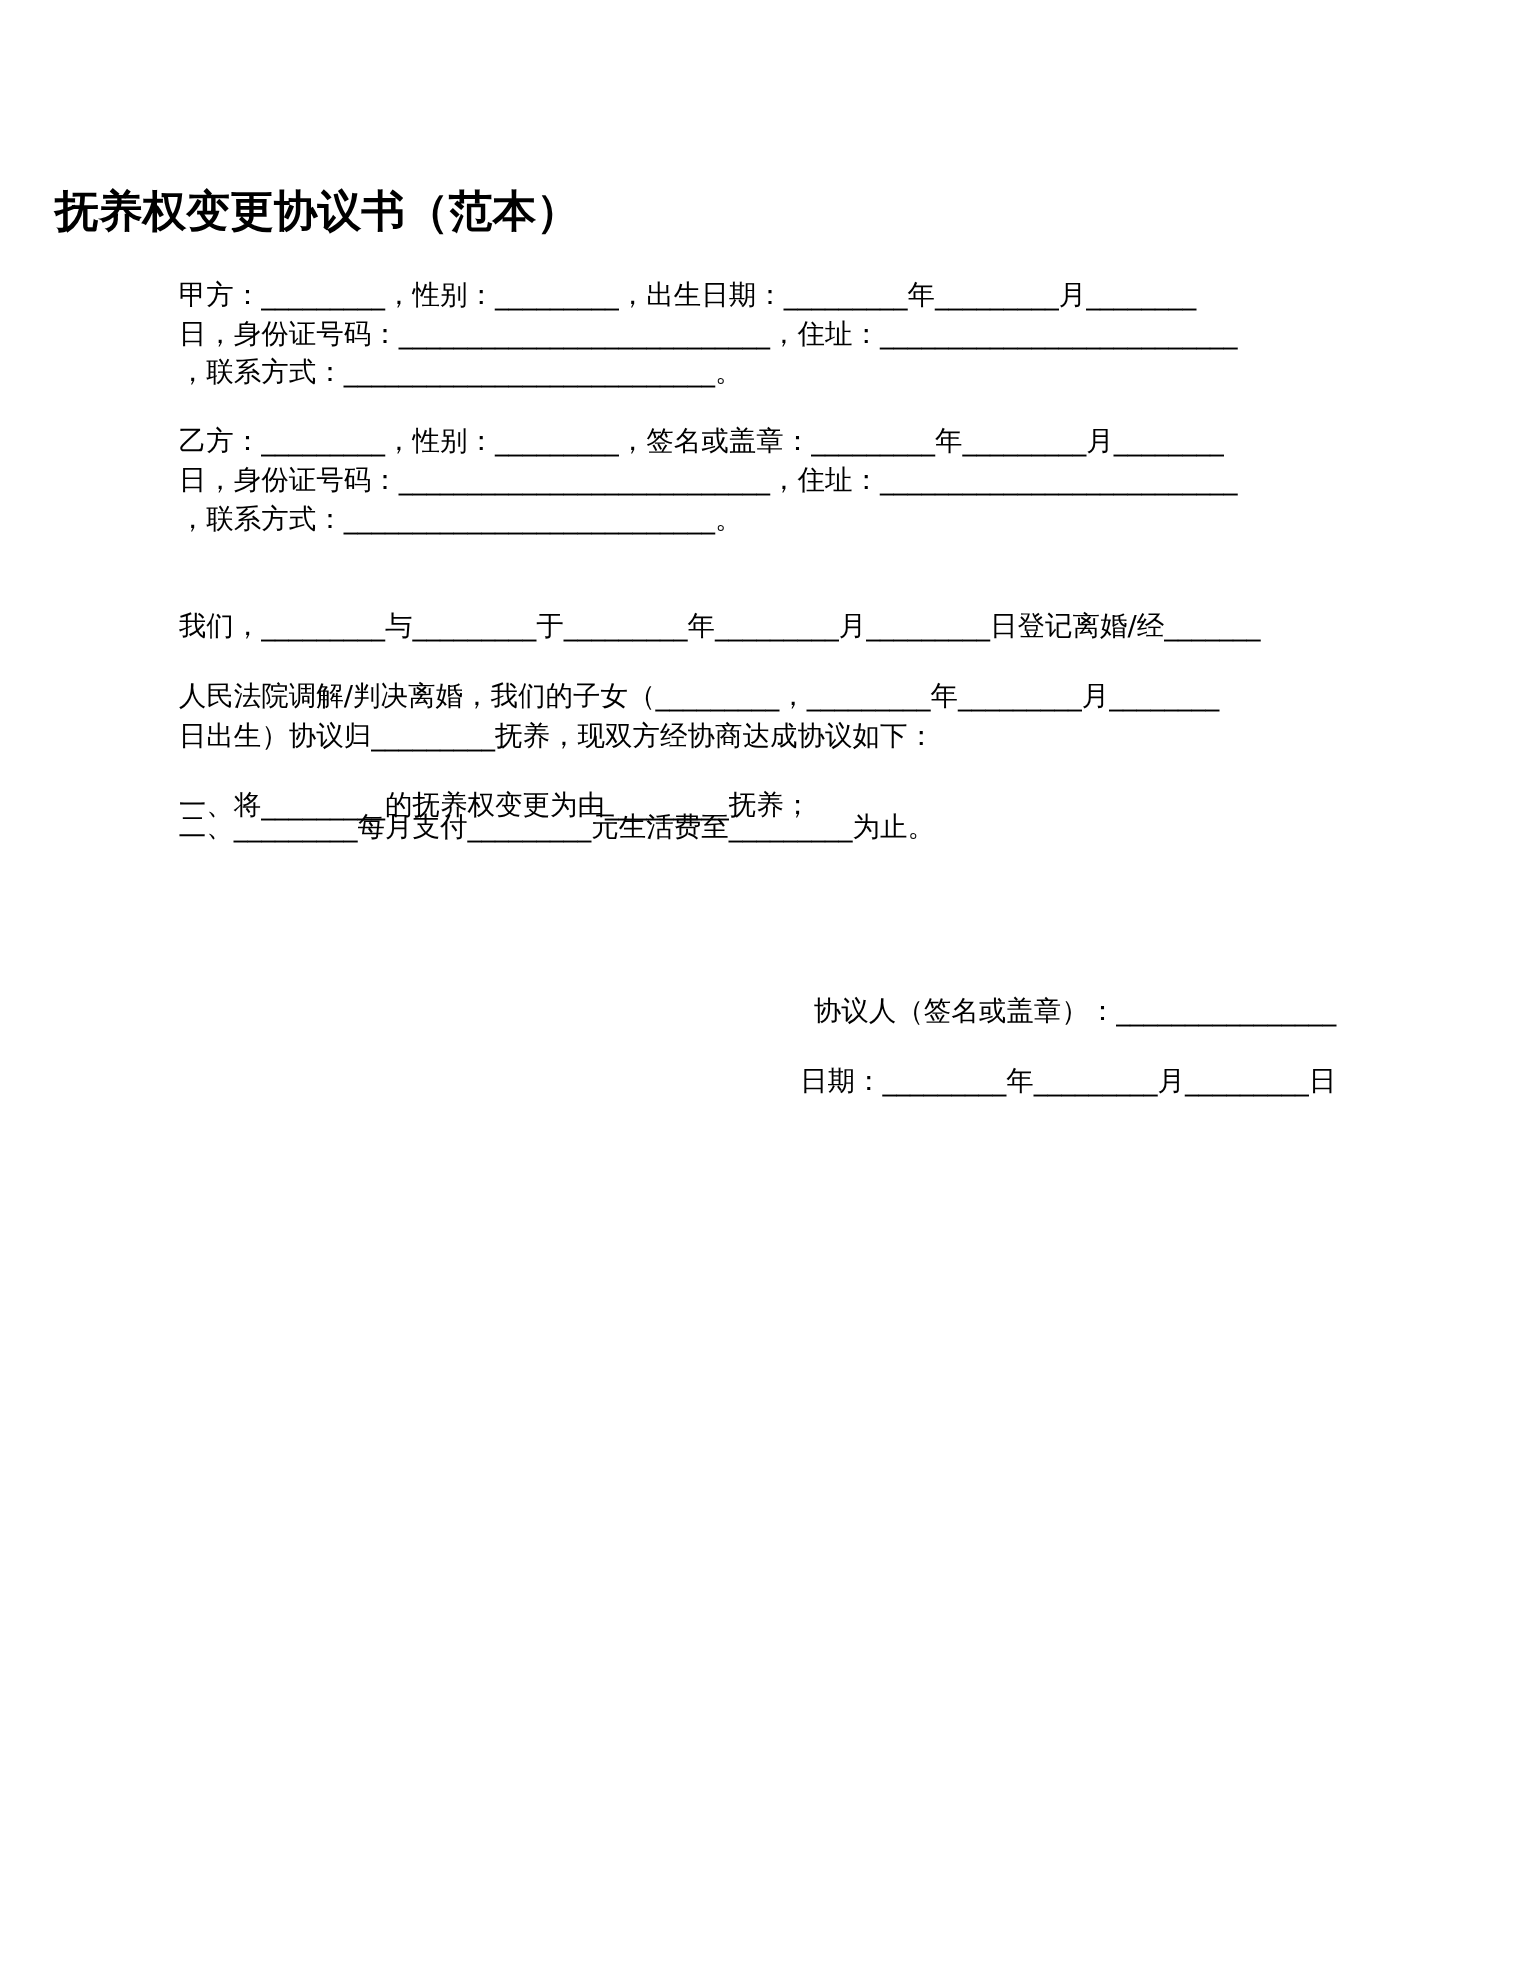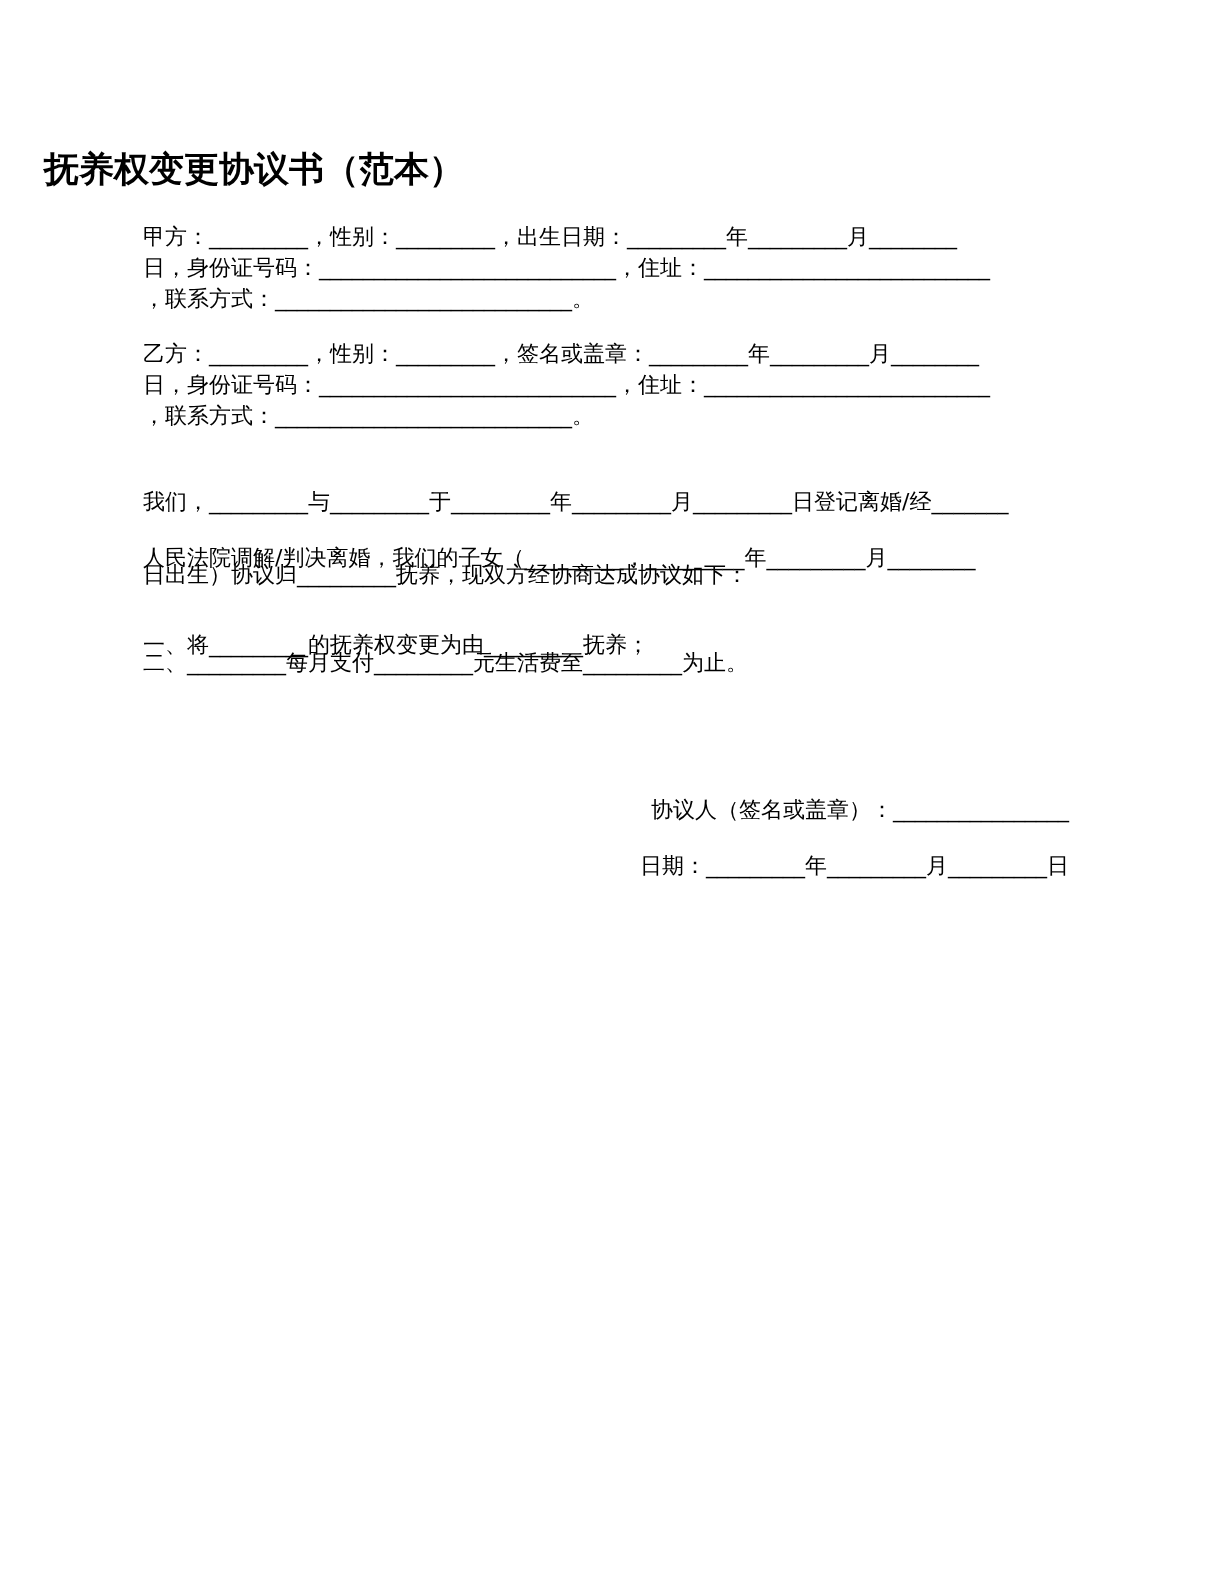--- a/index.html
+++ b/index.html
@@ -18,19 +18,19 @@
 <div class="line" style="top:222px">甲方：_________，性别：_________，出生日期：_________年_________月________</div>
 <div class="line" style="top:253px">日，身份证号码：___________________________，住址：__________________________</div>
 <div class="line" style="top:284px">，联系方式：___________________________。</div>
 
 <div class="line" style="top:339px">乙方：_________，性别：_________，签名或盖章：_________年_________月________</div>
 <div class="line" style="top:370px">日，身份证号码：___________________________，住址：__________________________</div>
 <div class="line" style="top:401px">，联系方式：___________________________。</div>
 
 <div class="line" style="top:487px">我们，_________与_________于_________年_________月_________日登记离婚/经_______</div>
 <div class="line" style="top:543px">人民法院调解/判决离婚，我们的子女（_________，_________年_________月________</div>
-<div class="line" style="top:560px">日出生）协议归_________抚养，现双方经协商达成协议如下：</div>
+<div class="line" style="top:575px">日出生）协议归_________抚养，现双方经协商达成协议如下：</div>
 
 <div class="line" style="top:630px">一、将_________的抚养权变更为由_________抚养；</div>
 <div class="line" style="top:648px">二、_________每月支付_________元生活费至_________为止。</div>
 
 <div class="right" style="top:795px">协议人（签名或盖章）：________________</div>
 <div class="right" style="top:851px">日期：_________年_________月_________日</div>
 
 </body></html>

